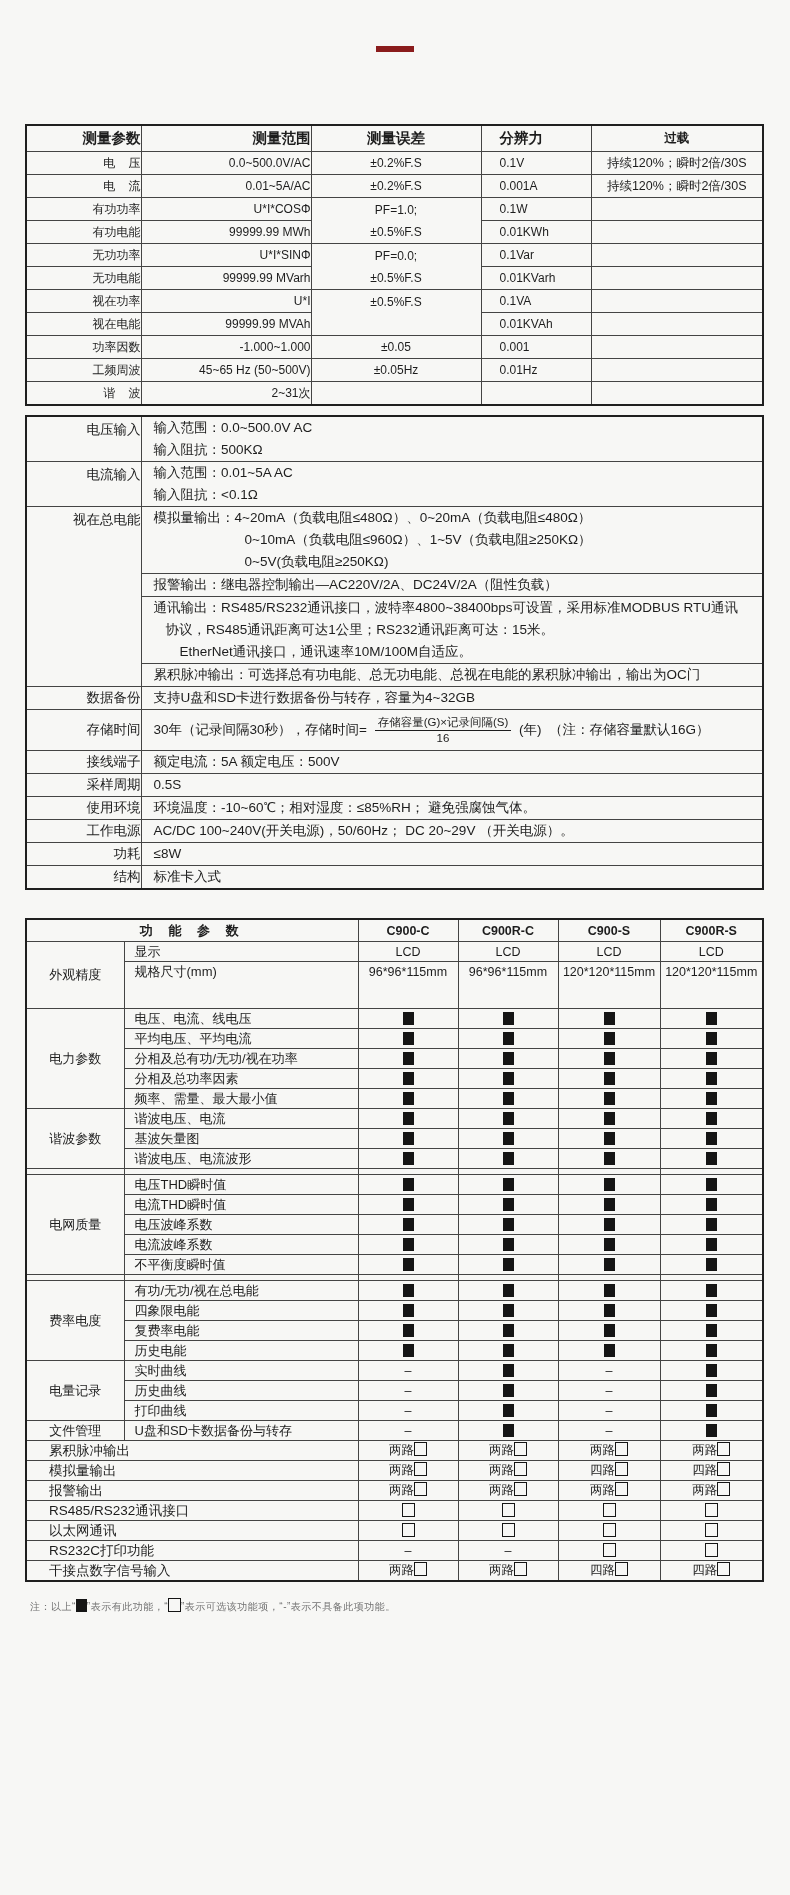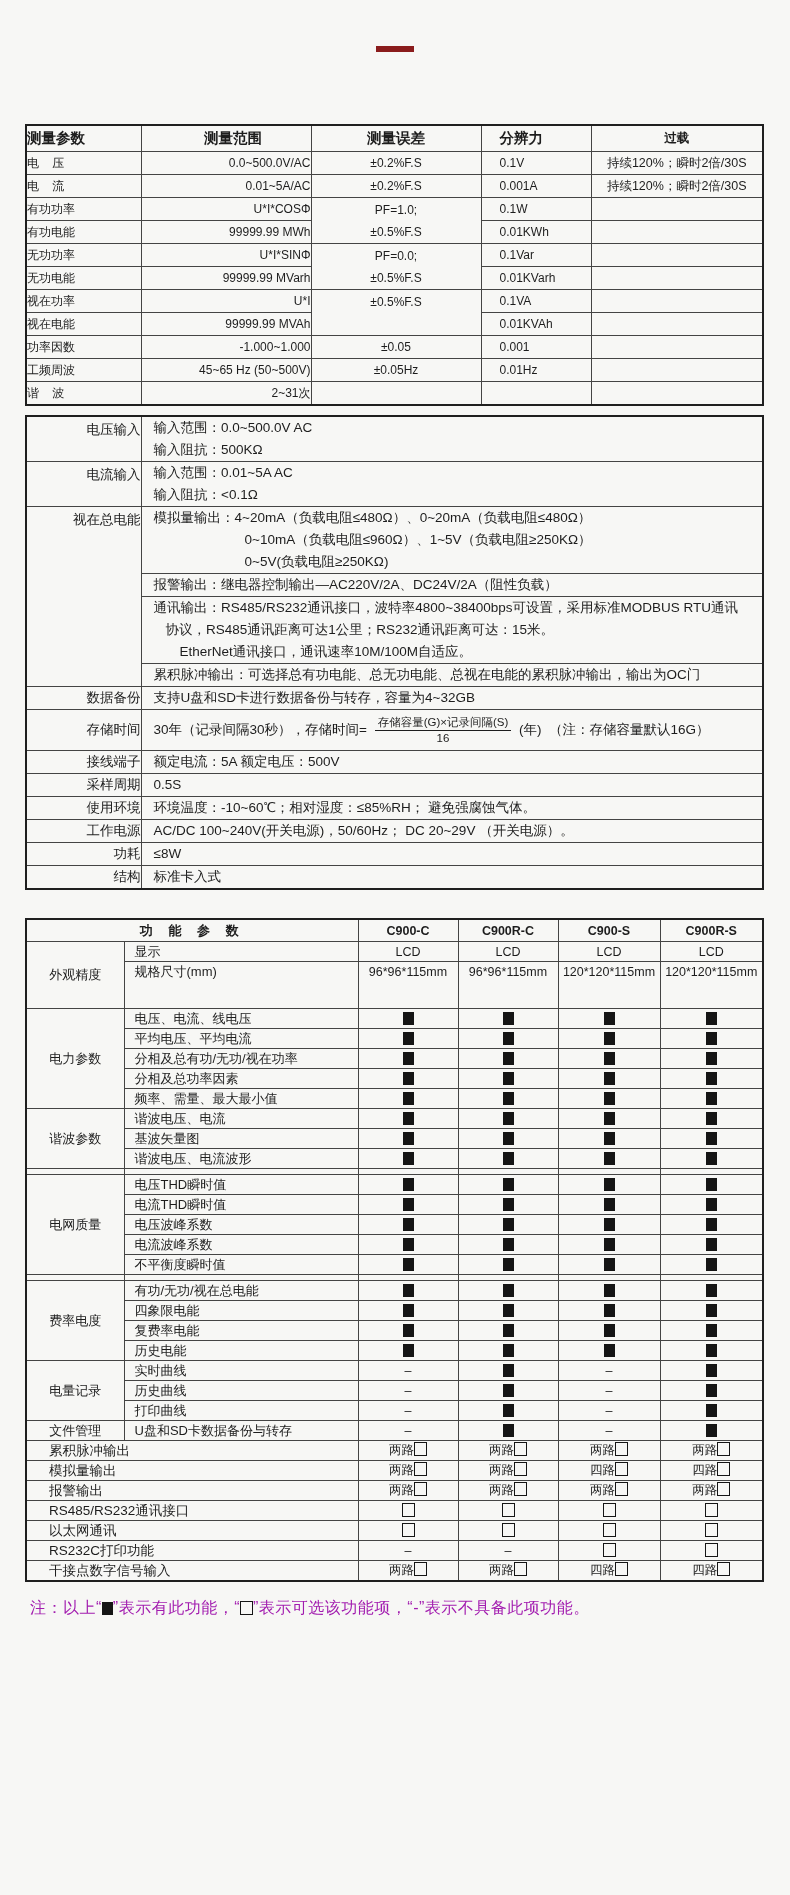--- a/index.html
+++ b/index.html
@@ -15,26 +15,26 @@
   .accent-dash{width:38px;height:6px;background:#8a1c1c;margin:46px auto 0;}
 
   table{border-collapse:collapse;table-layout:fixed;margin-left:25px;background:#f7f7f5;}
   td,th{border:1px solid #444;padding:0;font-weight:400;overflow:hidden;}
   .t1,.t2,.t3{width:737px;border:2px solid #1f1f1f;}
 
   
   .t1{margin-top:72px;}
   .t1 th{height:25px;font-size:14.5px;font-weight:700;}
   .t1 td{height:22px;font-size:12px;}
-  .t1 .c0{text-align:left;white-space:pre;}
+  .t1 .c0{text-align:right;white-space:pre;}
   .t1 .c1{text-align:right;padding-left:14px;white-space:nowrap;}
   .t1 .c2{text-align:center;white-space:nowrap;}
   .t1 .c3{text-align:left;padding-left:18px;white-space:nowrap;}
   .t1 .c4{text-align:center;font-size:12.5px;white-space:nowrap;}
-  .t1 th.c1{text-align:center;}
+  .t1 th.c1{text-align:right;}
   .mline{height:22px;line-height:22px;}
 
   
   .t2{margin-top:9px;}
   .t2 td{font-size:13.5px;height:22px;}
   .t2 .label{text-align:right;white-space:pre;}
   .t2 .label.top{vertical-align:top;padding-top:2px;line-height:22px;}
   .t2 .content{text-align:left;padding-left:12px;}
   .ln{line-height:22px;white-space:nowrap;}
   .fracline{display:flex;align-items:center;height:40px;}
@@ -53,21 +53,21 @@
   .t3 .feature{text-align:left;padding-left:10px;white-space:nowrap;margin-top:12px;}
   .t3 .model{font-size:12.5px;white-space:nowrap;}
   .t3 .flatlabel{text-align:left;padding-left:22px;font-size:13.5px;white-space:nowrap;}
   .t3 .tallrow td{height:46px;vertical-align:top;line-height:20px;}
   .t3 .gaprow td{height:5px;}
 
   
   .sq-filled{display:inline-block;width:11px;height:13px;background:#151515;vertical-align:-2px;}
   .sq-open{display:inline-block;width:11px;height:12px;border:1.5px solid #151515;background:transparent;vertical-align:-2px;}
 
-  .footnote{margin:16px 0 30px 30px;font-size:16px;color:#a21caf;letter-spacing:0.5px;}
+  .footnote{margin:16px 0 30px 30px;font-size:10px;color:#737373;letter-spacing:0.5px;}
 </style>
 </head>
 <body>
 
 <div class="page">
 
   <div class="accent-dash"></div>
 
   <table class="t1">
     <colgroup>

